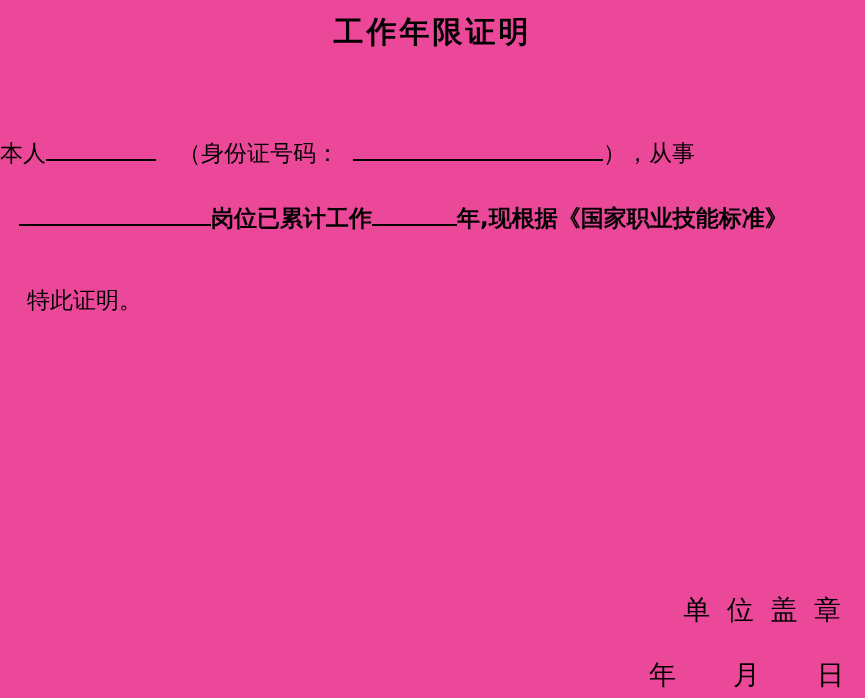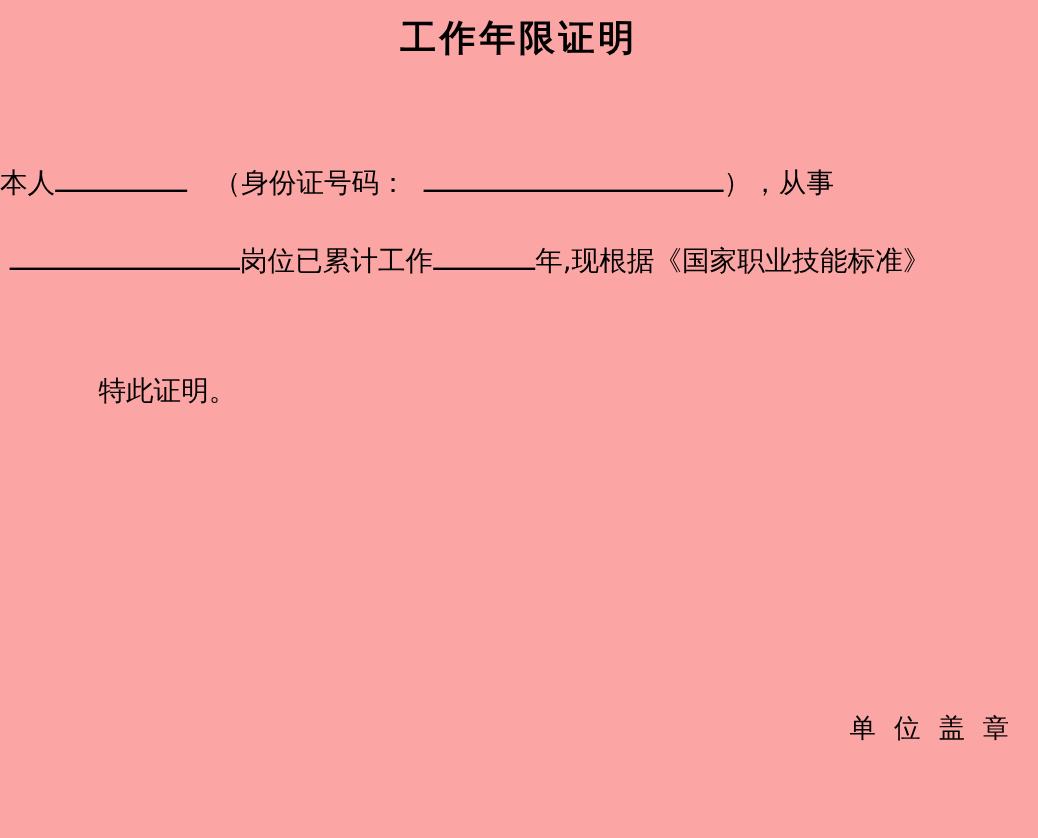--- a/index.html
+++ b/index.html
@@ -4,21 +4,21 @@
 <style>
   html, body {
     margin: 0;
     padding: 0;
     background: #ffffff;
   }
   .page {
     position: relative;
     width: 865px;
     height: 698px;
-    background: #fca5a5;
+    background: #ec4899;
     color: #000000;
     font-family: "DejaVu Sans", "Liberation Sans", sans-serif;
     overflow: hidden;
   }
   .doc-title {
     margin: 0;
     padding-top: 12px;
     text-align: center;
     font-size: 30px;
     font-weight: bold;
@@ -29,48 +29,49 @@
     font-size: 23px;
   }
   .line {
     white-space: nowrap;
     height: 65px;
     line-height: 65px;
   }
   .line.indent-first {
   }
   .line.flush {
-    padding-left: 8px;
+    padding-left: 19px;
+    font-weight: bold;
   }
   .blank {
     display: inline-block;
     height: 3px;
     border-bottom: 2px solid #000000;
     vertical-align: baseline;
   }
   .blank.w-name       { width: 110px; }
   .blank.w-id         { width: 250px; }
   .blank.w-position   { width: 192px; }
   .blank.w-years      { width: 85px; }
   .blank.w-occupation { width: 255px; }
   .blank.w-level      { width: 54px; }
   .gap-s { display: inline-block; width: 14px; }
   .gap-m { display: inline-block; width: 22px; }
   .closing {
-    margin-top: 60px;
-    padding-left: 82px;
+    margin-top: 34px;
+    padding-left: 27px;
     font-size: 23px;
     line-height: 30px;
   }
   .signature {
     position: absolute;
     right: 20px;
     top: 592px;
     text-align: right;
-    font-size: 22px;
+    font-size: 27px;
   }
   .signature .seal {
     letter-spacing: 4px;
   }
   .signature .date {
     margin-top: 29px;
     letter-spacing: 1px;
   }
 </style>
 </head>
@@ -90,15 +91,16 @@
       <span class="blank w-position"></span><span>岗位已累计工作</span><span class="blank w-years"></span><span>年,现根据《国家职业技能标准》</span>
     </div>
 
 
   </div>
 
   <div class="closing">特此证明。</div>
 
   <div class="signature">
     <div class="seal">单 位 盖 章</div>
+    <div class="date">年　　月　　日</div>
   </div>
 
 </div>
 
 </body></html>

